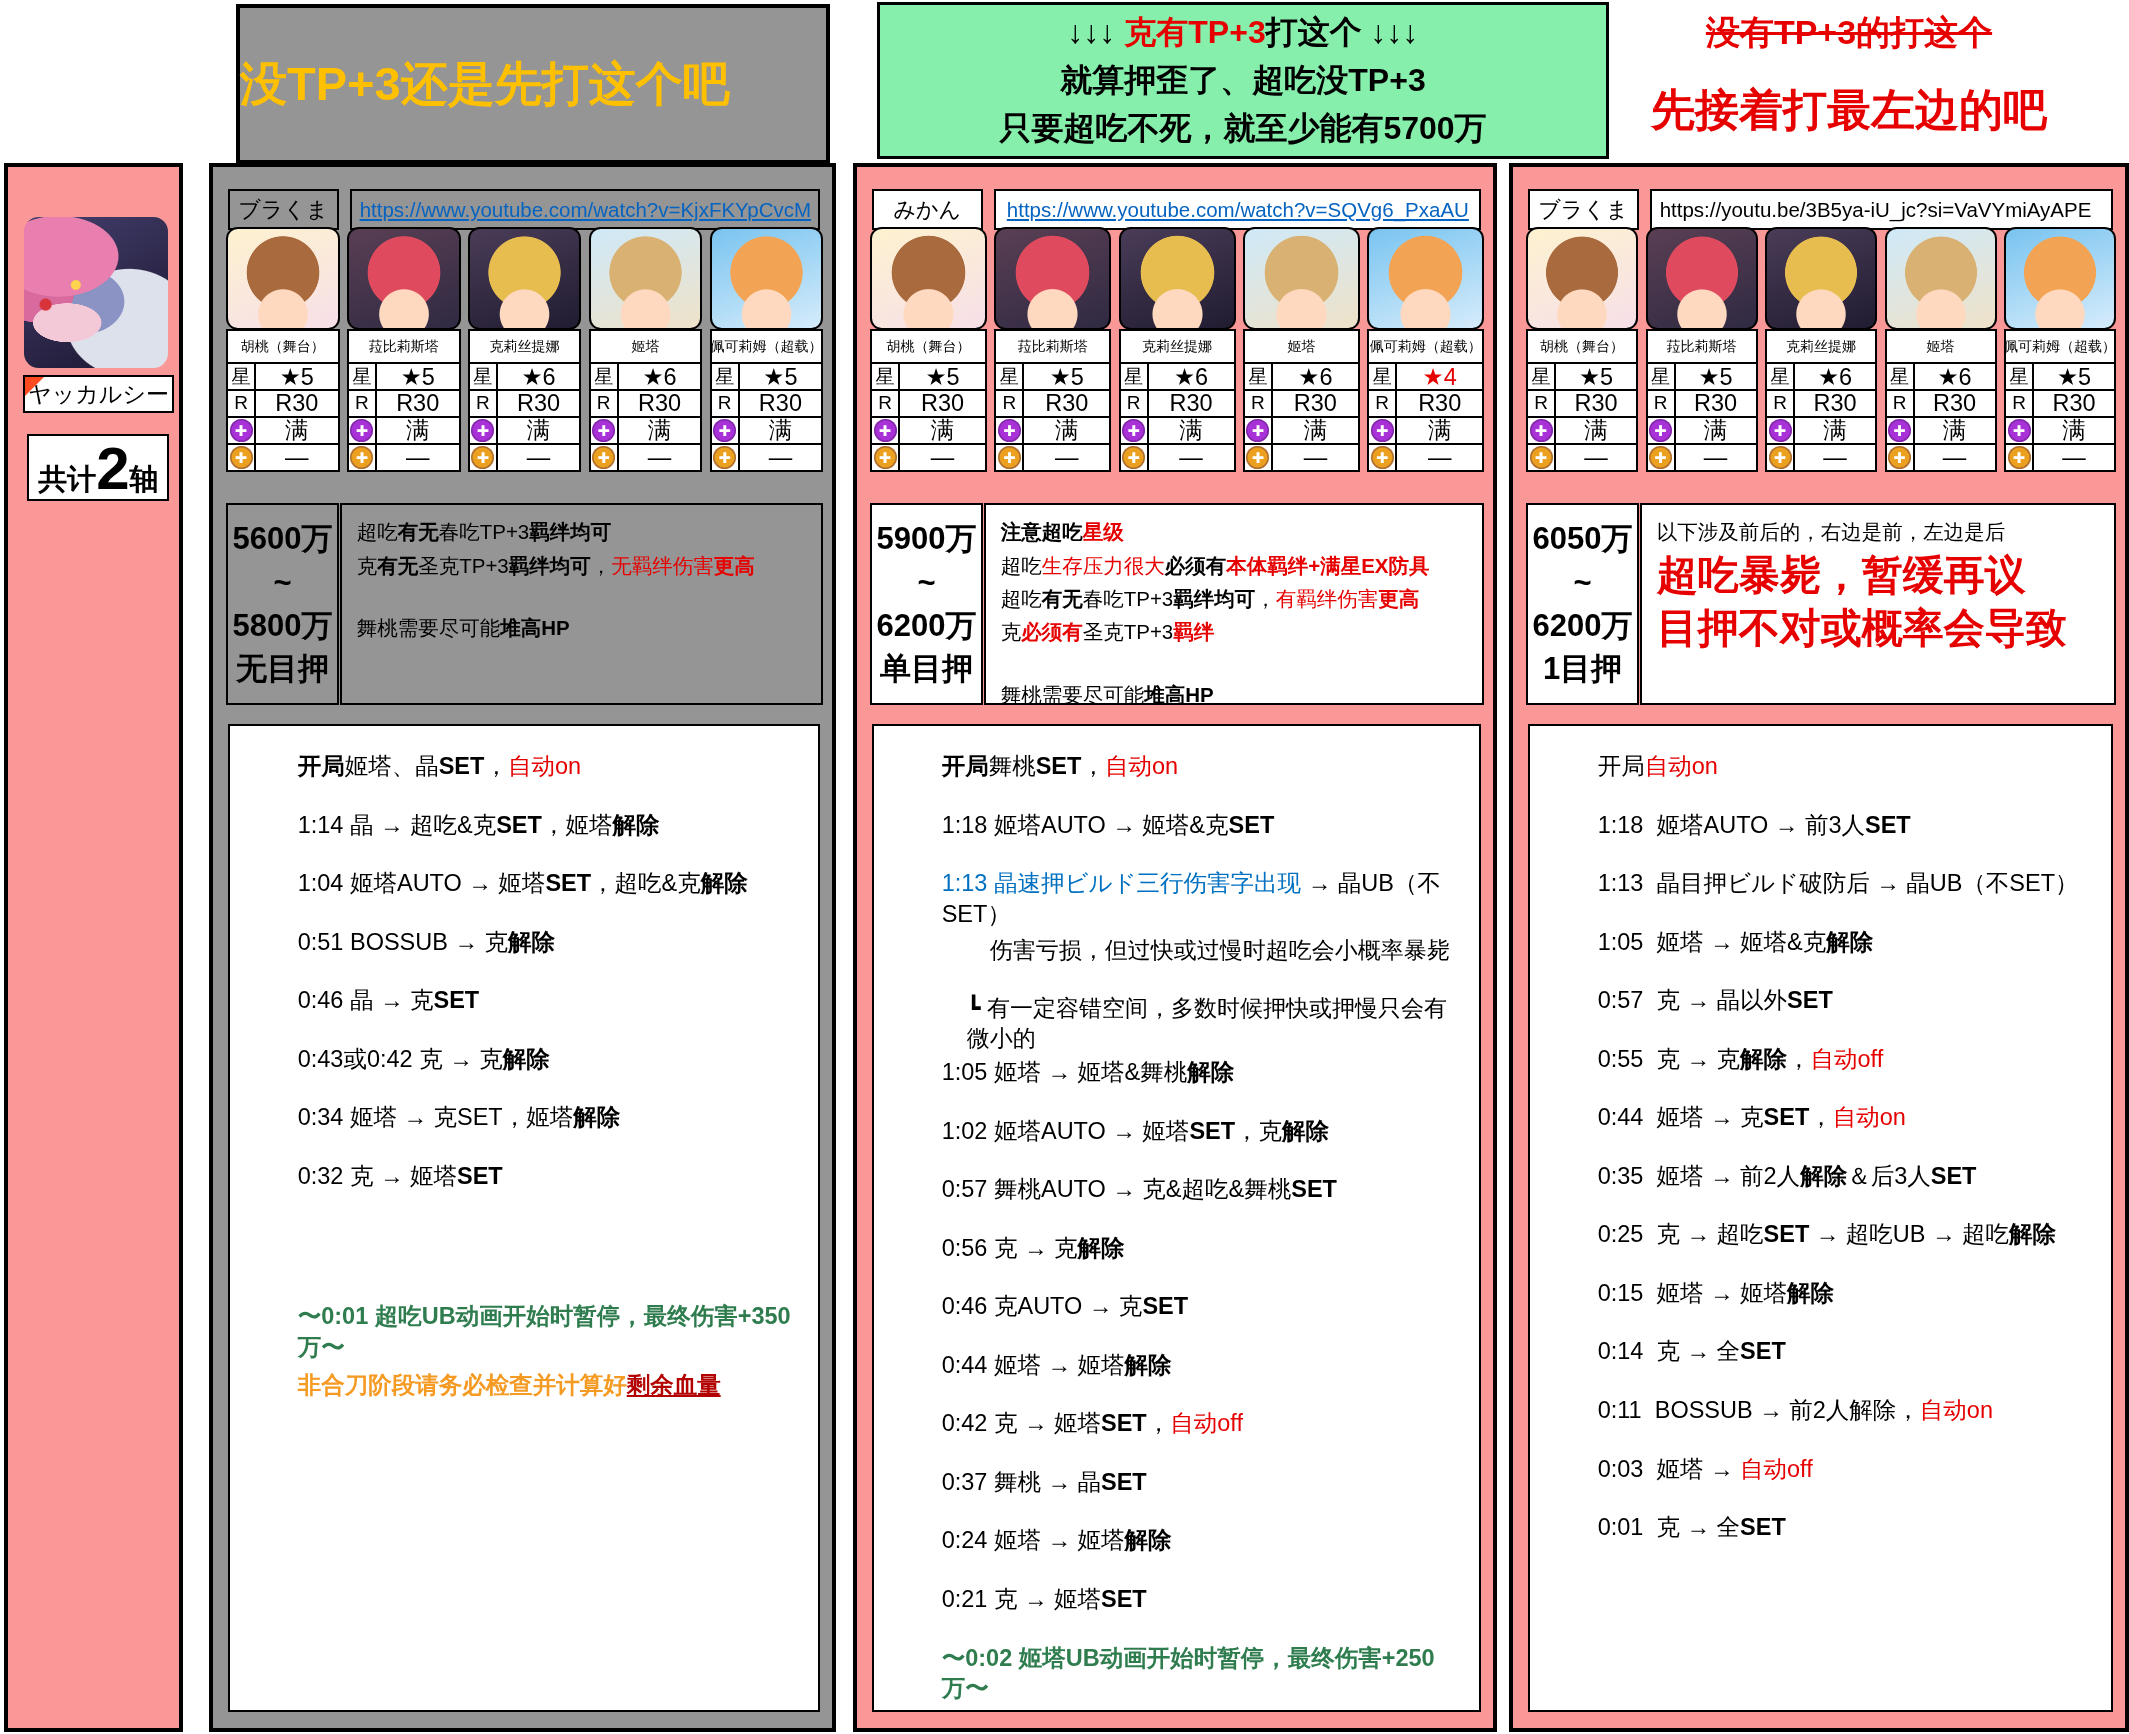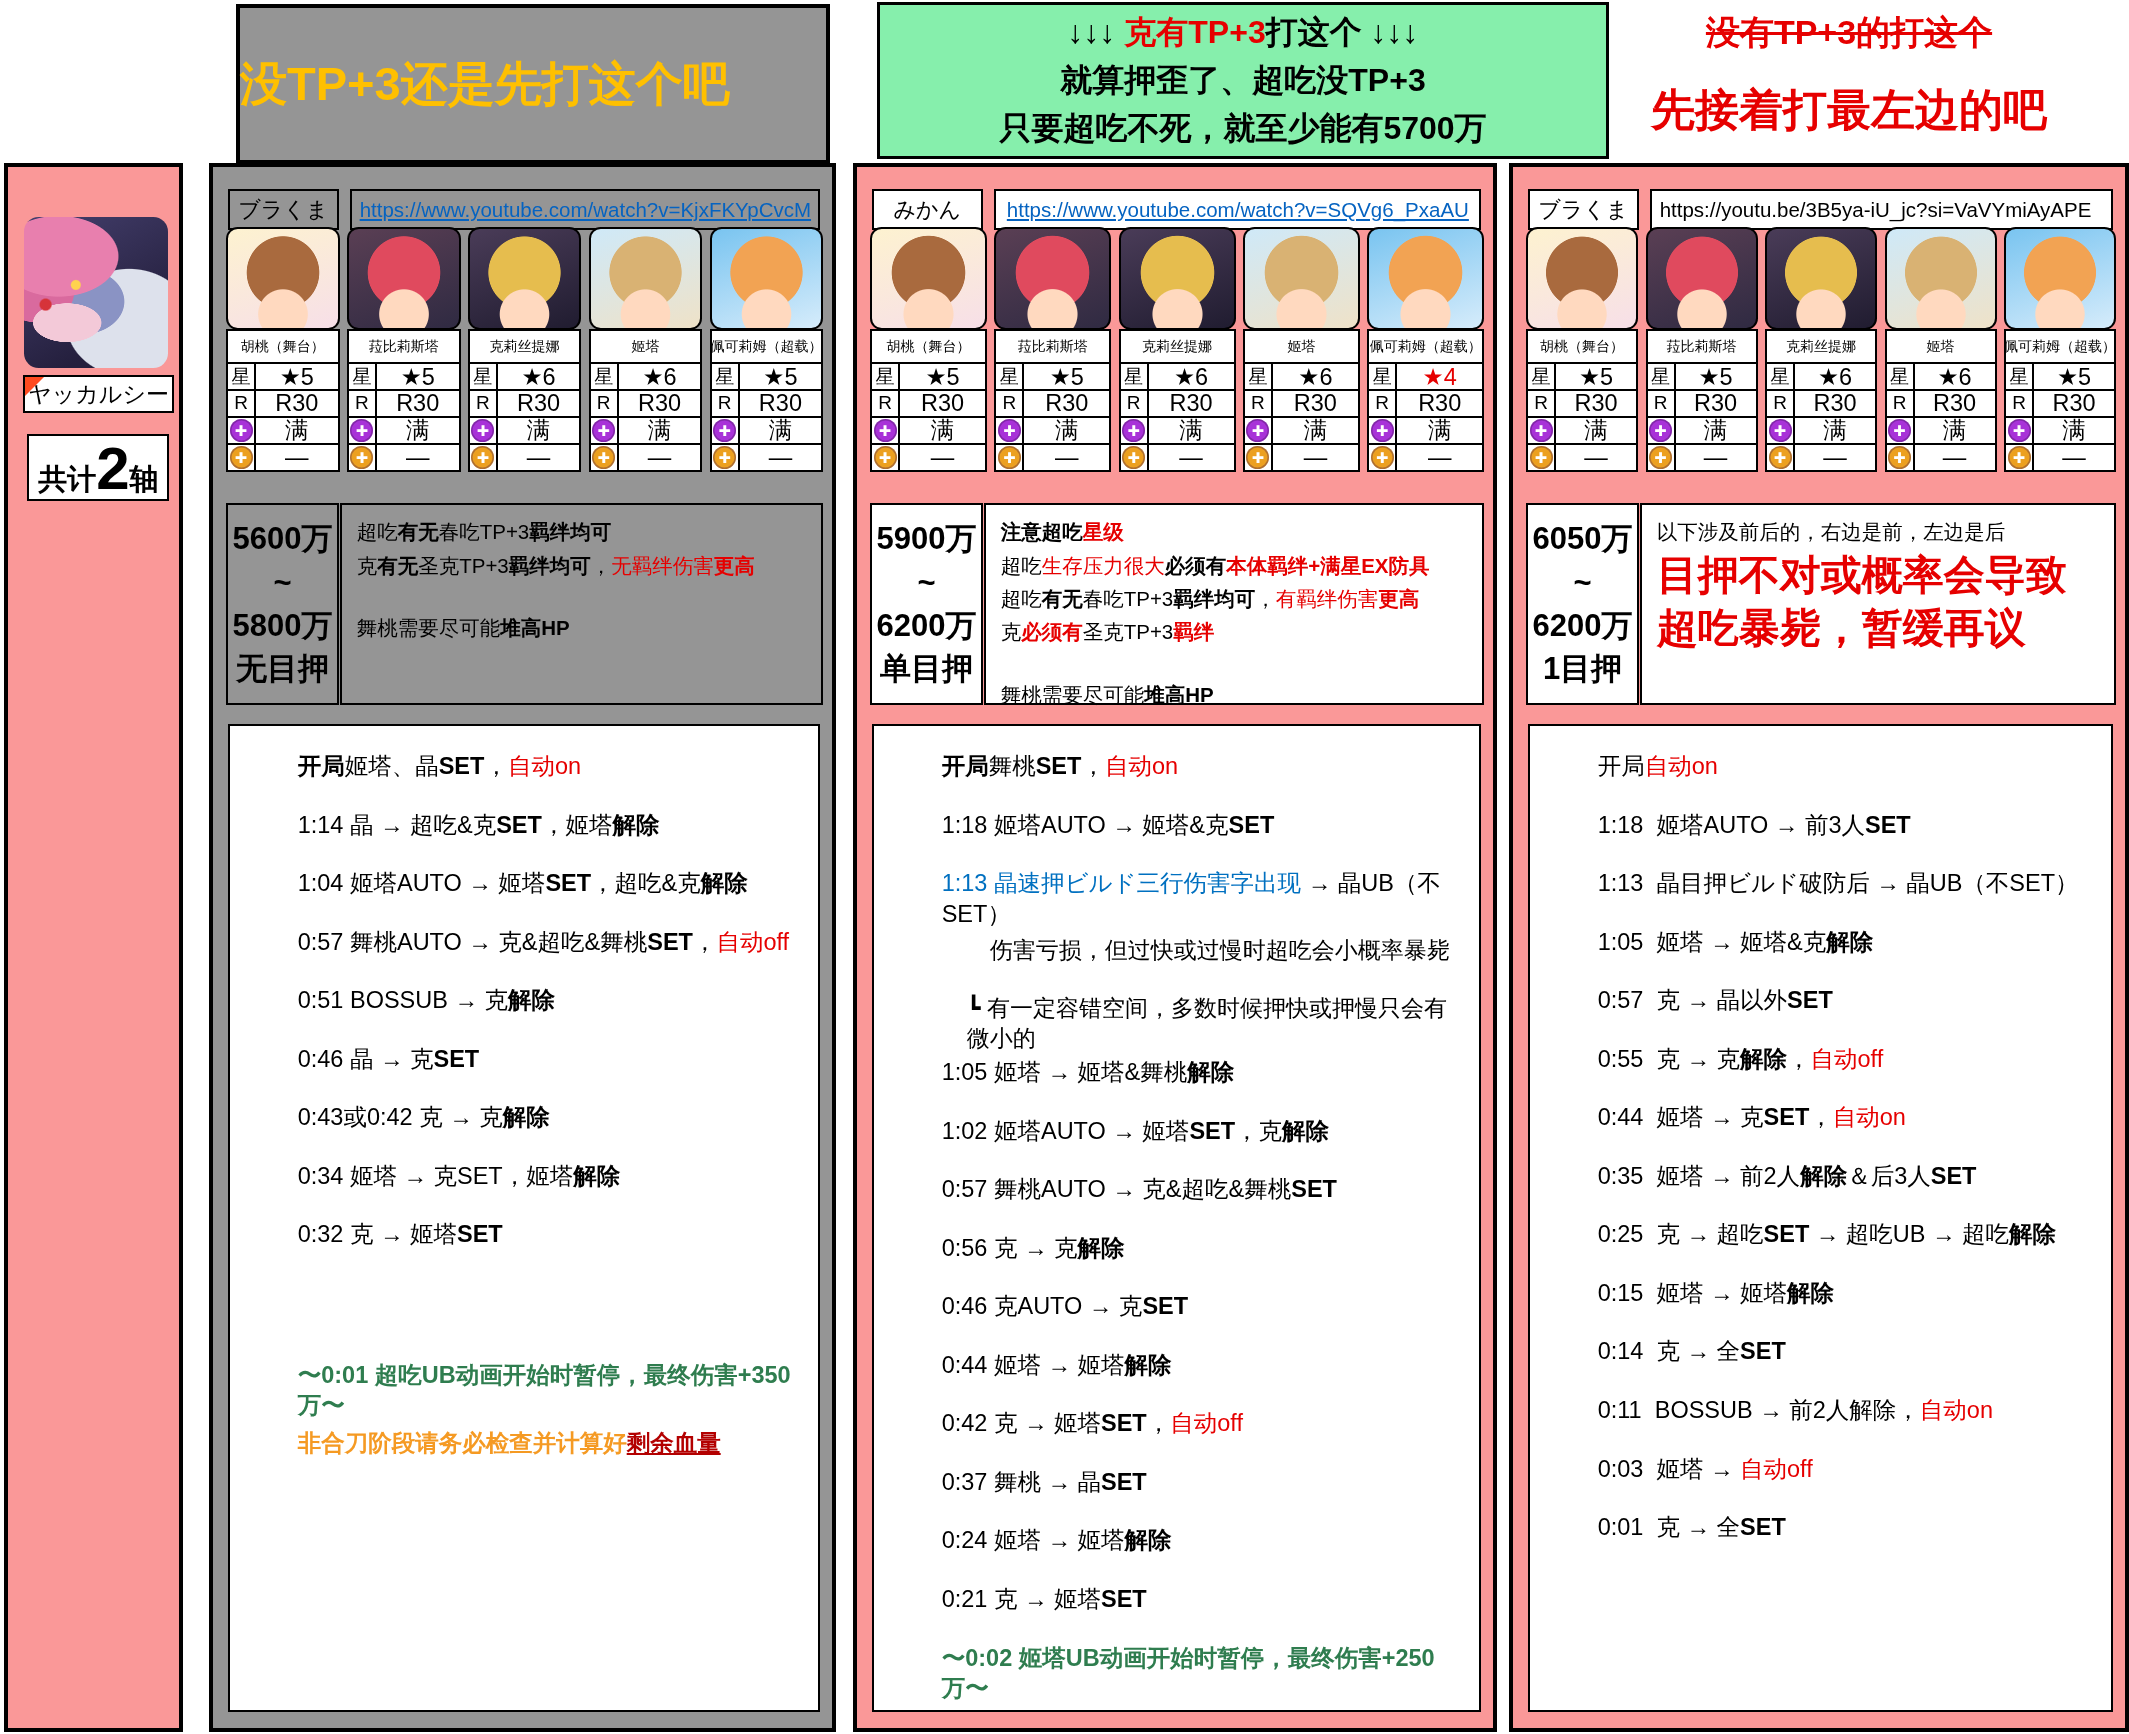--- a/index.html
+++ b/index.html
@@ -279,21 +279,20 @@
           <div class="note-line"><span>超吃</span><span class="sg-b">有无</span><span>春吃TP+3</span><span class="sg-b">羁绊均可</span></div>
           <div class="note-line"><span>克</span><span class="sg-b">有无</span><span>圣克TP+3</span><span class="sg-b">羁绊均可</span><span>，</span><span class="sg-r">无羁绊伤害</span><span class="sg-rb">更高</span></div>
           <div class="note-line"></div>
           <div class="note-line"><span>舞桃需要尽可能</span><span class="sg-b">堆高HP</span></div>
         </div>
     </div>
     <div class="tlbox">
         <div class="tl-line"><span class="sg-b">开局</span><span>姬塔、晶</span><span class="sg-b">SET</span><span>，</span><span class="sg-r">自动on</span></div>
         <div class="tl-line"><span>1:14 晶 → 超吃&amp;克</span><span class="sg-b">SET</span><span>，姬塔</span><span class="sg-b">解除</span></div>
         <div class="tl-line"><span>1:04 姬塔AUTO → 姬塔</span><span class="sg-b">SET</span><span>，超吃&amp;克</span><span class="sg-b">解除</span></div>
-        <div class="tl-line"><span>0:57 舞桃AUTO → 克&amp;超吃&amp;舞桃</span><span class="sg-b">SET</span><span>，</span><span class="sg-r">自动off</span></div>
         <div class="tl-line"><span>0:51 BOSSUB → 克</span><span class="sg-b">解除</span></div>
         <div class="tl-line"><span>0:46 晶 → 克</span><span class="sg-b">SET</span></div>
         <div class="tl-line"><span>0:43或0:42 克 → 克</span><span class="sg-b">解除</span></div>
         <div class="tl-line"><span>0:34 姬塔 → 克SET，姬塔</span><span class="sg-b">解除</span></div>
         <div class="tl-line"><span>0:32 克 → 姬塔</span><span class="sg-b">SET</span></div>
         <div class="tl-line gap-lg tight"><span class="sg-g">〜0:01 超吃UB动画开始时暂停，最终伤害+350万〜</span></div>
         <div class="tl-line"><span class="sg-o">非合刀阶段请务必检查并计算好</span><span class="sg-dr">剩余血量</span></div>
       </div>
   </section>
 
@@ -590,22 +589,22 @@
       </div>
     <div class="dmgrow">
       <div class="dmg">
           <div>6050万</div>
           <div>~</div>
           <div>6200万</div>
           <div>1目押</div>
         </div>
       <div class="notes">
           <div class="note-line"><span>以下涉及前后的，右边是前，左边是后</span></div>
+          <div class="note-line"><span class="sg-bigred">超吃暴毙，暂缓再议</span></div>
           <div class="note-line"><span class="sg-bigred">目押不对或概率会导致</span></div>
-          <div class="note-line"><span class="sg-bigred">超吃暴毙，暂缓再议</span></div>
         </div>
     </div>
     <div class="tlbox">
         <div class="tl-line"><span>开局</span><span class="sg-r">自动on</span></div>
         <div class="tl-line"><span>1:18  姬塔AUTO → 前3人</span><span class="sg-b">SET</span></div>
         <div class="tl-line"><span>1:13  晶目押ビルド破防后 → 晶UB（不SET）</span></div>
         <div class="tl-line"><span>1:05  姬塔 → 姬塔&amp;克</span><span class="sg-b">解除</span></div>
         <div class="tl-line"><span>0:57  克 → 晶以外</span><span class="sg-b">SET</span></div>
         <div class="tl-line"><span>0:55  克 → 克</span><span class="sg-b">解除</span><span>，</span><span class="sg-r">自动off</span></div>
         <div class="tl-line"><span>0:44  姬塔 → 克</span><span class="sg-b">SET</span><span>，</span><span class="sg-r">自动on</span></div>

